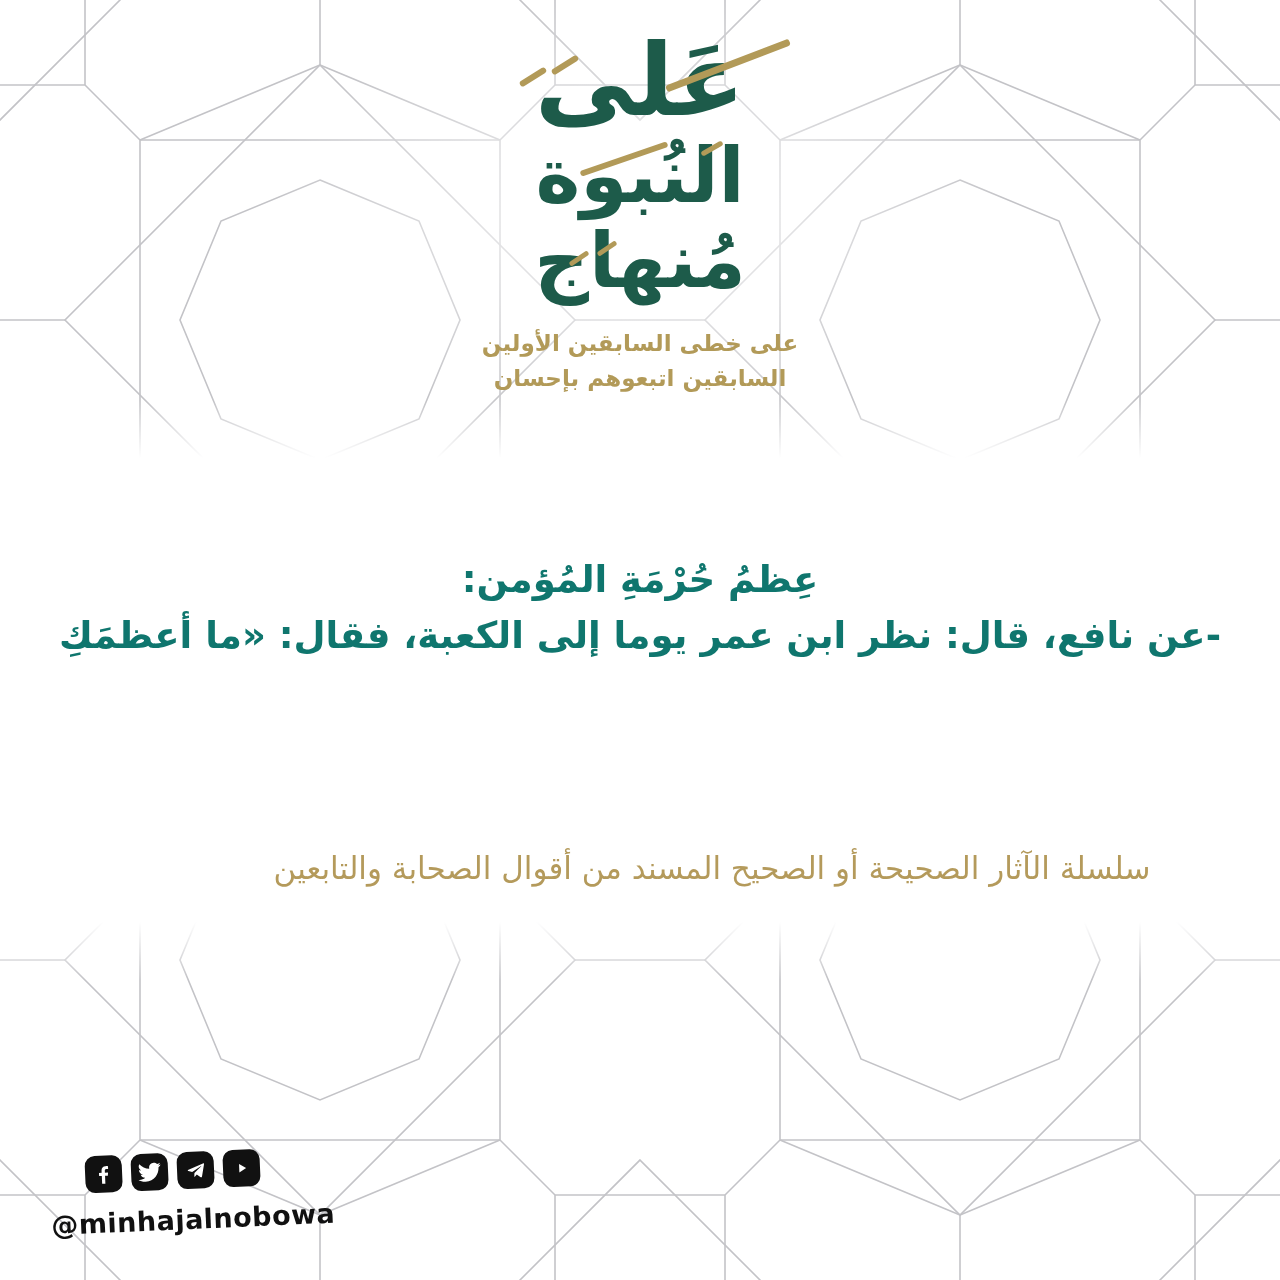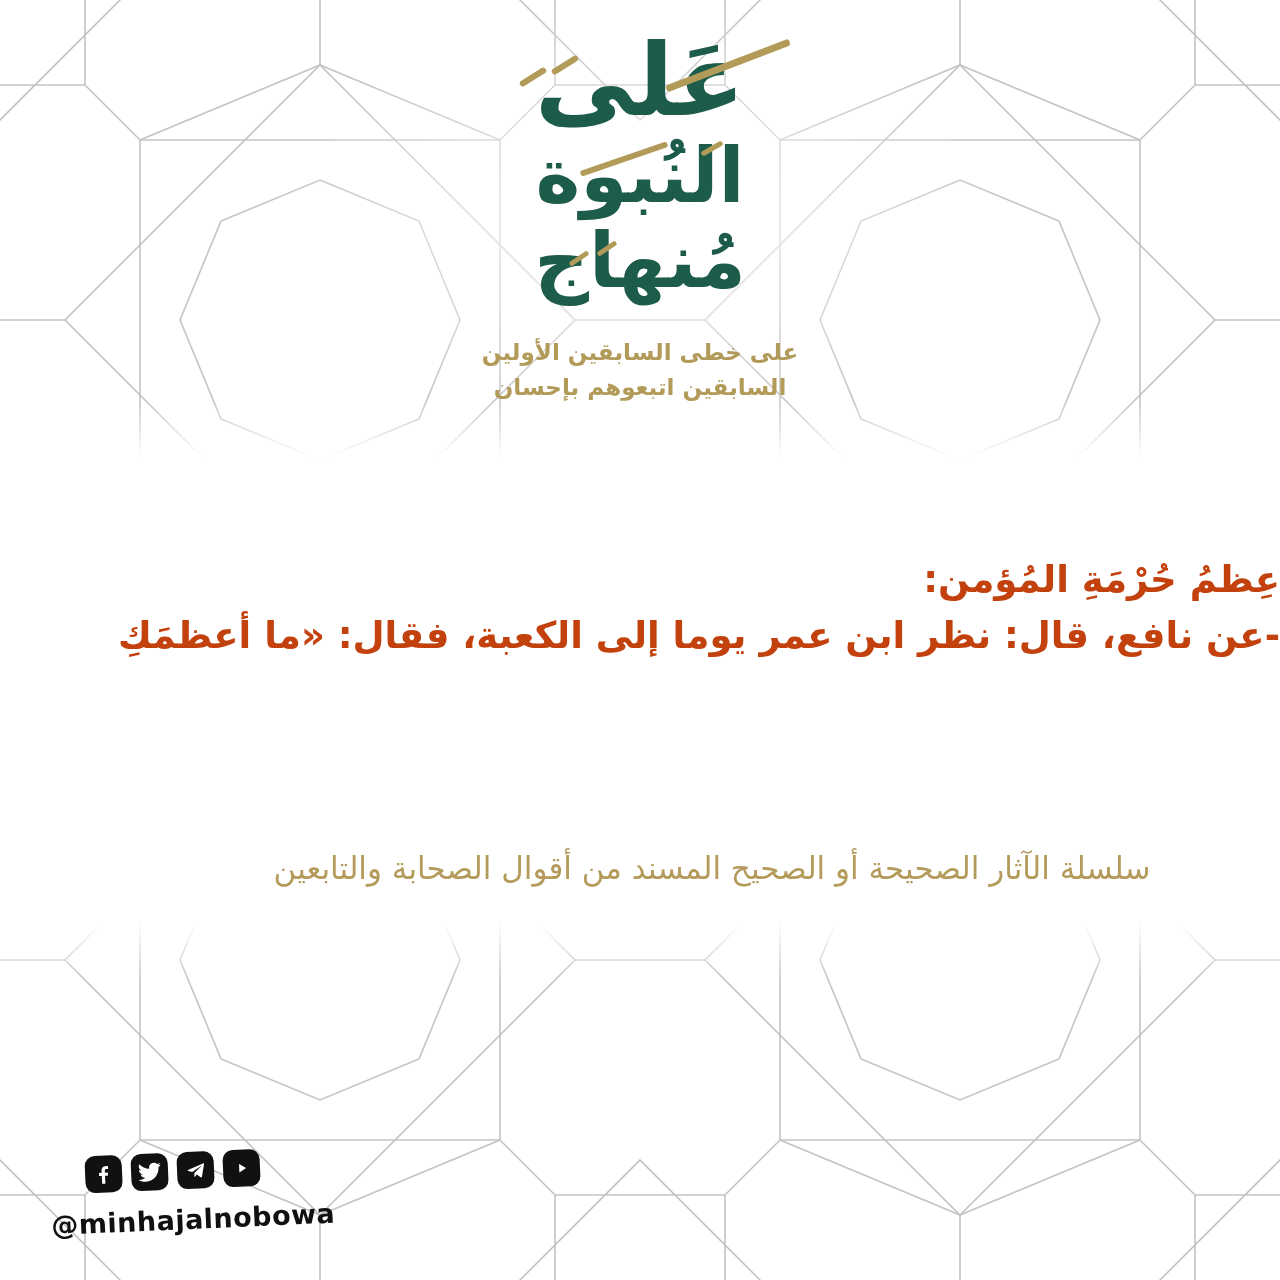--- a/index.html
+++ b/index.html
@@ -31,28 +31,28 @@
   .ga-a{width:132px;height:7px;left:262px;top:34px;transform:rotate(-21deg);}
   .ga-b1{width:30px;height:6px;left:118px;top:46px;transform:rotate(-32deg);}
   .ga-b2{width:30px;height:6px;left:150px;top:34px;transform:rotate(-32deg);}
   .ga-c{width:92px;height:6px;left:178px;top:128px;transform:rotate(-19deg);}
   .ga-c2{width:24px;height:5px;left:300px;top:118px;transform:rotate(-30deg);}
   .ga-d1{width:22px;height:5px;left:168px;top:228px;transform:rotate(-34deg);}
   .ga-d2{width:22px;height:5px;left:196px;top:218px;transform:rotate(-34deg);}
 
   .tagline{
     position:absolute;top:326px;left:0;right:0;text-align:center;direction:rtl;
-    color:#b29a58;font-size:23px;font-weight:600;line-height:1.5;margin-top:9px;
+    color:#b29a58;font-size:23px;font-weight:600;line-height:1.5;
   }
 
   
   .quote-block{
     position:absolute;top:552px;left:0;right:0;
-    text-align:right;direction:rtl;
-    color:#c2410c;font-weight:700;font-size:37px;line-height:1.5;
+    text-align:center;direction:rtl;
+    color:#0f766e;font-weight:700;font-size:37px;line-height:1.5;
   }
   .quote-line{display:block;}
 
   .series-caption{
     position:absolute;top:850px;left:0;right:0;
     transform:translateX(72px);
     text-align:center;direction:rtl;
     color:#b49a5b;font-size:31px;font-weight:500;letter-spacing:0.5px;
   }
 

